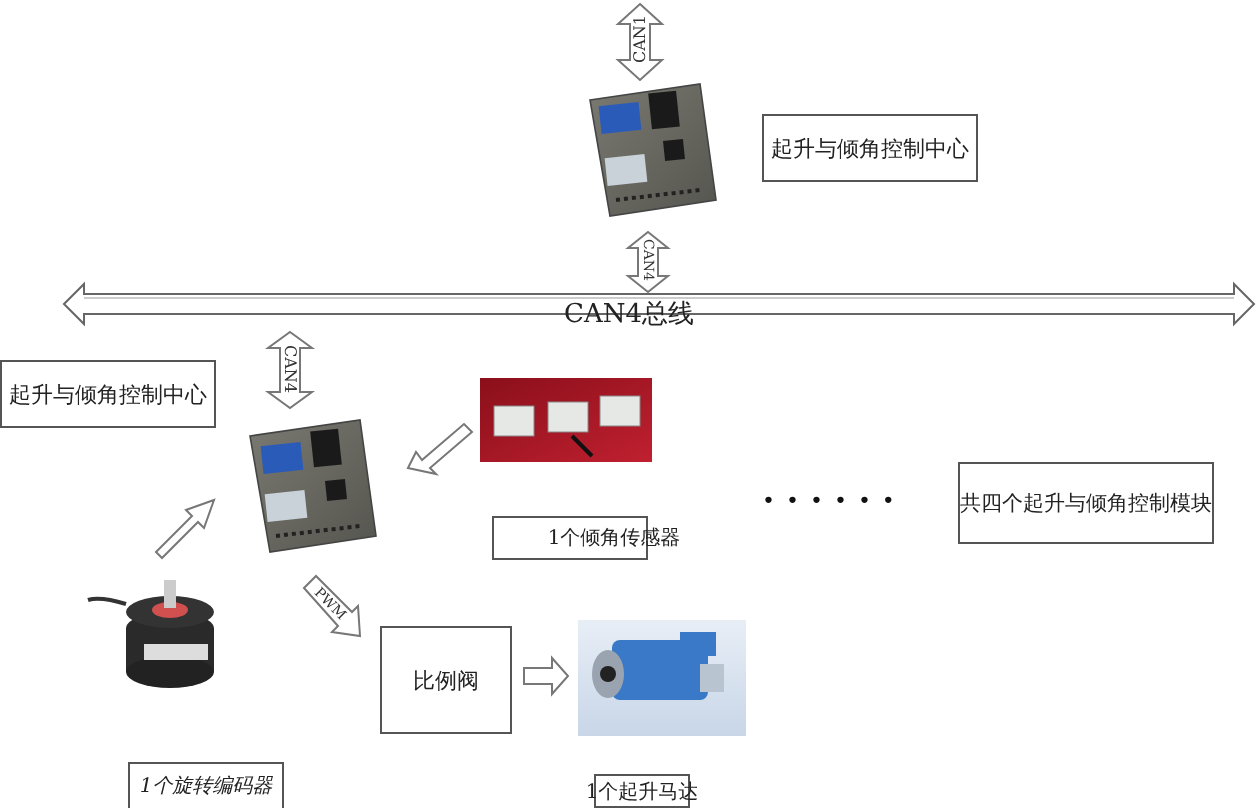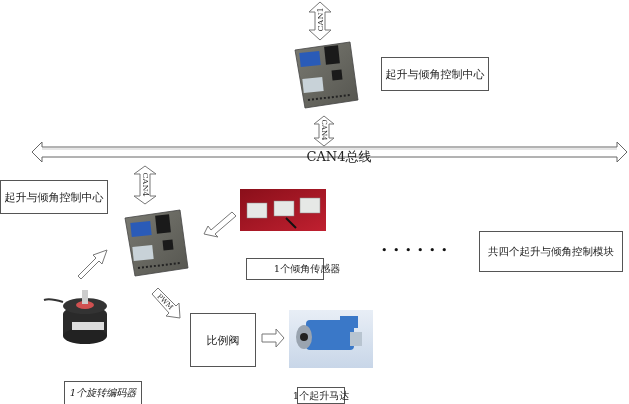--- a/index.html
+++ b/index.html
@@ -1,19 +1,19 @@
 <!DOCTYPE html>
 <html><head>
 <meta charset="utf-8">
 <style>
   html,body{margin:0;padding:0;background:#fff;}
   body{width:629px;height:404px;position:relative;overflow:hidden;font-family:"DejaVu Serif","Liberation Serif",serif;}
   .abs{position:absolute;}
   .box{position:absolute;border:1px solid #555;background:#fff;color:#222;font-size:11px;display:flex;align-items:center;justify-content:center;white-space:nowrap;box-sizing:border-box;}
-  .bus-label{position:absolute;font-size:13px;color:#222;left:264px;top:148px;width:150px;text-align:center;}
+  .bus-label{position:absolute;font-size:13px;color:#222;left:282px;top:148px;width:150px;text-align:left;}
   svg{position:absolute;left:0;top:0;}
 </style>
 </head>
 <body>
 
 <svg width="629" height="404">
   <defs>
     <linearGradient id="ecuBody" x1="0" y1="0" x2="1" y2="1">
       <stop offset="0" stop-color="#7a7a72"></stop>
       <stop offset="1" stop-color="#55554f"></stop>
@@ -117,21 +117,21 @@
 <div class="box" style="left:0px;top:180px;width:108px;height:34px;font-size:11px;">
   <span>起升与倾角控制中心</span>
 </div>
 
 <div class="box" style="left:246px;top:258px;width:78px;height:22px;font-size:10px;padding-left:44px;">
   <span>1个倾角传感器</span>
 </div>
 
 <div class="abs" style="left:381px;top:244px;font-size:11px;letter-spacing:1px;color:#111;">• • • • • •</div>
 
-<div class="box" style="left:479px;top:231px;width:144px;height:41px;font-size:10.5px;text-align:center;">
+<div class="box" style="left:479px;top:231px;width:128px;height:41px;font-size:10.5px;text-align:center;">
   <span>共四个起升与倾角控制模块</span>
 </div>
 
 <div class="box" style="left:64px;top:381px;width:78px;height:24px;font-size:10px;font-style:italic;">
   <span>1个旋转编码器</span>
 </div>
 
 <div class="box" style="left:190px;top:313px;width:66px;height:54px;font-size:11px;">
   <span>比例阀</span>
 </div>

